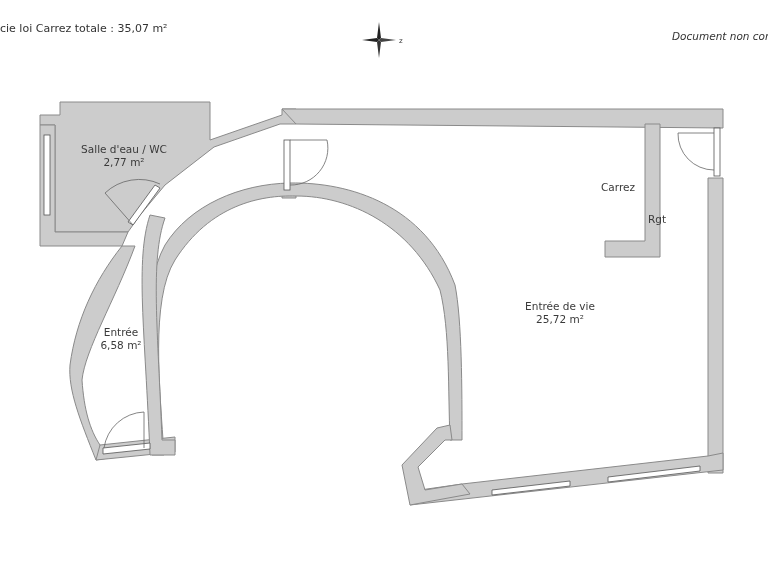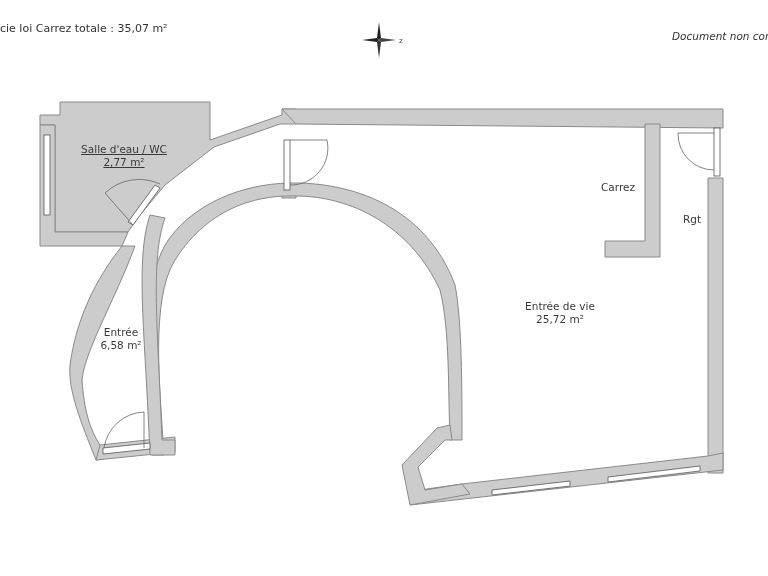--- a/index.html
+++ b/index.html
@@ -63,30 +63,30 @@
   </g>
 
   <g fill="none" stroke="#666" stroke-width="0.8">
     <path d="M105,193 A50,50 0 0 1 160,184 M105,193 L133,225"></path>
     <path d="M290,140 L327,140 A37,37 0 0 1 290,185"></path>
     <path d="M714,133 L678,133 A36,36 0 0 0 714,170"></path>
     <path d="M144,412 L144,448 M144,412 A42,42 0 0 0 104,448"></path>
   </g>
 </svg>
 
-<div class="room-label" style="left:124px; top:143px;text-decoration:underline;">
+<div class="room-label" style="left:124px; top:143px;">
   <div>Salle d'eau / WC</div>
   <div>2,77 m²</div>
 </div>
 <div class="room-label" style="left:121px; top:326px;">
   <div>Entrée</div>
   <div>6,58 m²</div>
 </div>
 <div class="room-label" style="left:618px; top:181px;">
   <div>Carrez</div>
 </div>
-<div class="room-label" style="left:692px; top:213px;">
+<div class="room-label" style="left:657px; top:213px;">
   <div>Rgt</div>
 </div>
 <div class="room-label" style="left:560px; top:300px;">
   <div>Entrée de vie</div>
   <div>25,72 m²</div>
 </div>
 
 </body></html>

